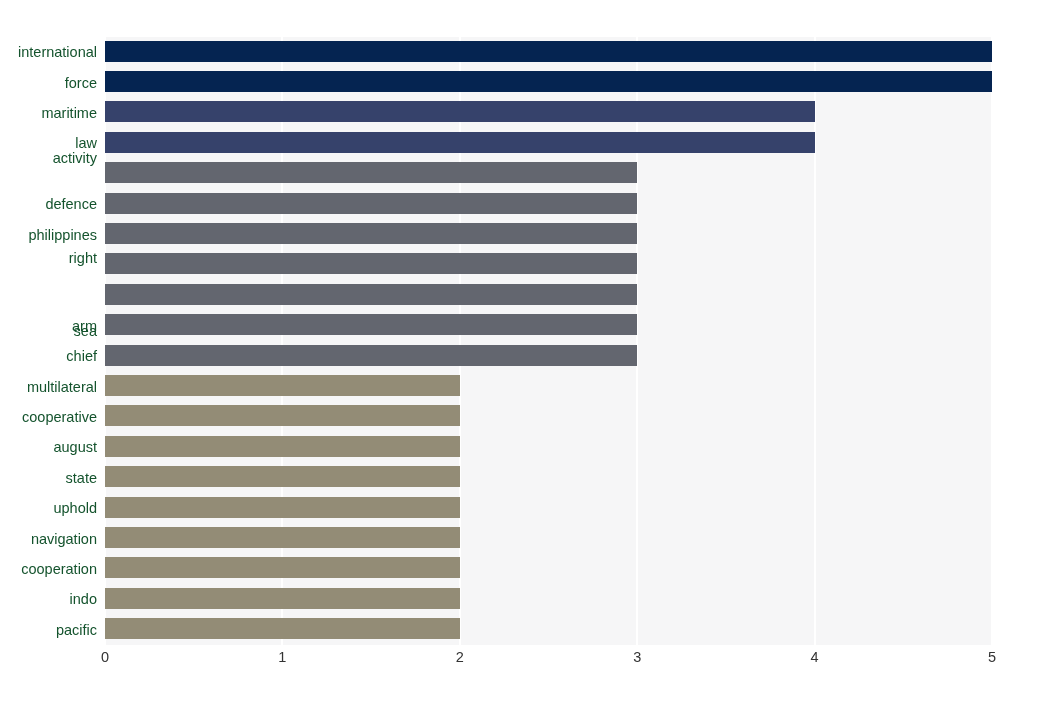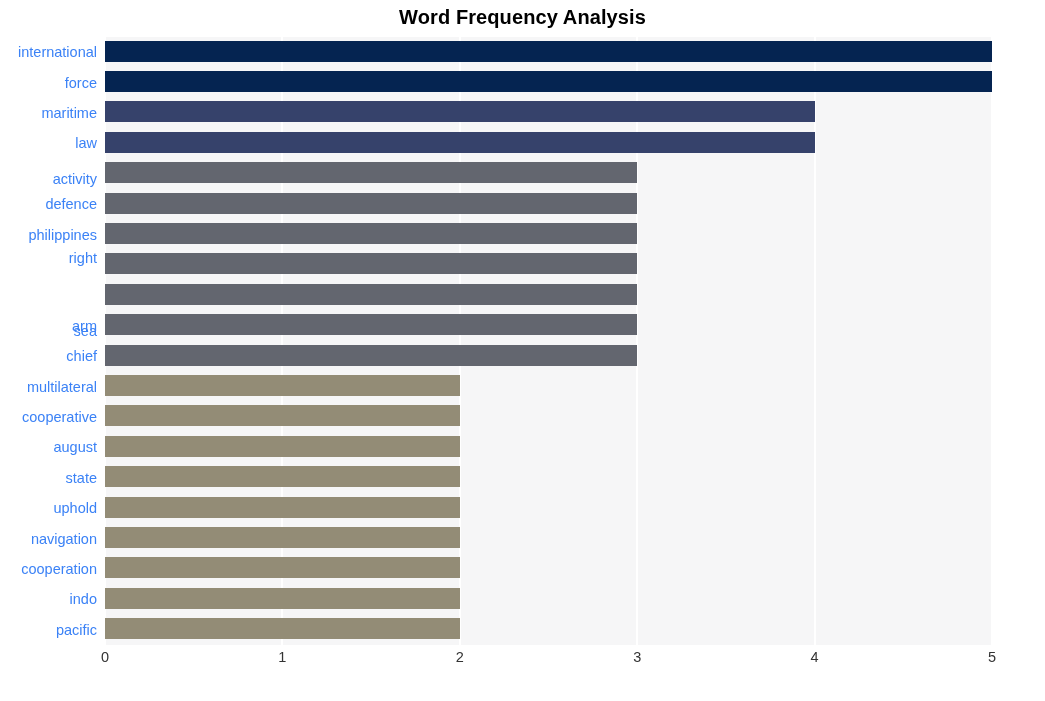--- a/index.html
+++ b/index.html
@@ -72,21 +72,21 @@
     top: 37px;
     width: 97px;
     height: 608px;
   }
   .ylabel {
     position: absolute;
     right: 0;
     width: 97px;
     text-align: right;
     font-size: 14.5px;
-    color: #3b82f6;
+    color: #14532d;
     line-height: 14px;
     white-space: nowrap;
   }
   .xticks {
     position: absolute;
     left: 105px;
     top: 649px;
     width: 887px;
     height: 22px;
   }
@@ -105,28 +105,27 @@
     text-align: center;
     font-size: 14.5px;
     color: #333333;
   }
 </style>
 </head>
 <body>
 
 <div class="figure">
 
-  <div class="chart-title">Word Frequency Analysis</div>
 
   <div class="ylabels">
       <div class="ylabel" style="top: 8.2px;">international</div>
       <div class="ylabel" style="top: 38.6px;">force</div>
       <div class="ylabel" style="top: 69px;">maritime</div>
       <div class="ylabel" style="top: 99.4px;">law</div>
-      <div class="ylabel" style="top: 135px;">activity</div>
+      <div class="ylabel" style="top: 114px;">activity</div>
       <div class="ylabel" style="top: 160.2px;">defence</div>
       <div class="ylabel" style="top: 190.6px; padding-left: 38px;">philippines</div>
       <div class="ylabel" style="top: 214px;">right</div>
       <div class="ylabel" style="top: 251.4px; margin-top: 36px;">sea</div>
       <div class="ylabel" style="top: 281.8px;">arm</div>
       <div class="ylabel" style="top: 312.2px;">chief</div>
       <div class="ylabel" style="top: 342.6px;">multilateral</div>
       <div class="ylabel" style="top: 373px;">cooperative</div>
       <div class="ylabel" style="top: 403.4px;">august</div>
       <div class="ylabel" style="top: 433.8px;">state</div>

